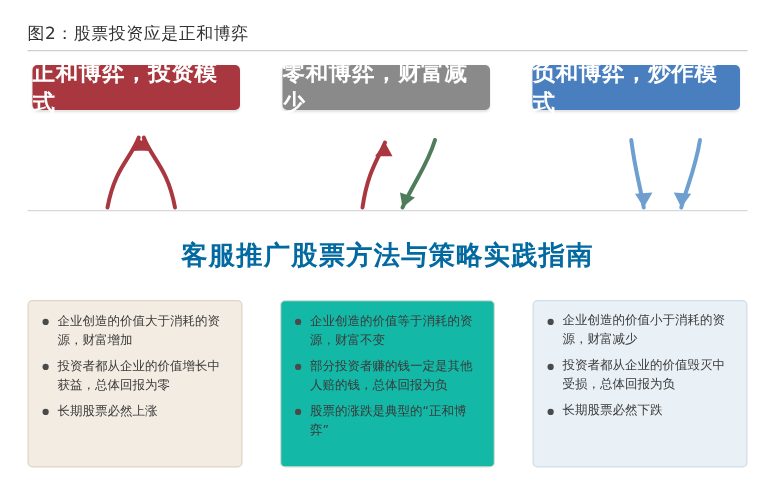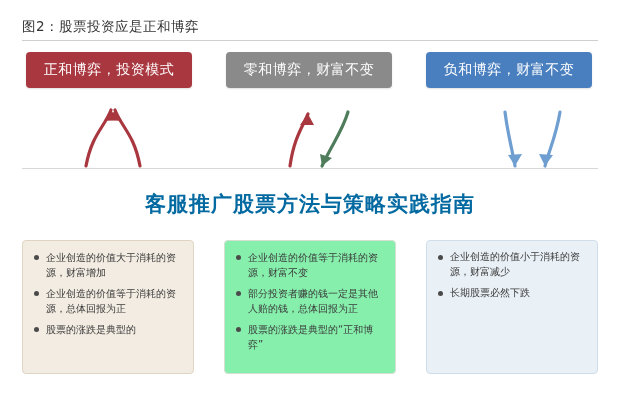--- a/index.html
+++ b/index.html
@@ -42,22 +42,22 @@
 
   
   .hdr {
     position: absolute;
     height: 36px;
     border-radius: 4px;
     display: flex;
     align-items: center;
     justify-content: center;
     color: #ffffff;
-    font-size: 14px;
-    font-weight: normal;
+    font-size: 18px;
+    font-weight: bold;
     letter-spacing: 0.5px;
     box-shadow: 0 1px 2px rgba(0,0,0,0.12);
   }
   .hdr-red   { left: 26px;  top: 52px; width: 166px; background: #a9373f; }
   .hdr-gray  { left: 226px; top: 52px; width: 166px; background: #8a8a8a; }
   .hdr-blue  { left: 426px; top: 52px; width: 166px; background: #4a7fbf; }
 
   
   .arrow-area {
     position: absolute;
@@ -103,21 +103,21 @@
   .card {
     position: absolute;
     top: 240px;
     width: 172px;
     height: 134px;
     border-radius: 4px;
     padding: 10px 10px 10px 10px;
     box-sizing: border-box;
   }
   .card-1 { left: 22px;  background: #f3ece2; border: 1px solid #e0d4c2; }
-  .card-2 { left: 224px; background: #86efac; border: 1px solid #d4e0d4; }
+  .card-2 { left: 224px; background: #14b8a6; border: 1px solid #d4e0d4; }
   .card-3 { left: 426px; background: #e9f0f6; border: 1px solid #cfdeea; font-family: Liberation Mono, monospace; }
 
   .bullet-list {
     margin: 0;
     padding: 0;
     list-style: none;
   }
   .bullet-item {
     position: relative;
     padding-left: 13px;
@@ -139,22 +139,22 @@
 </style>
 </head>
 <body>
 
 <div id="canvas">
 
   <div class="fig-caption">图2：股票投资应是正和博弈</div>
   <div class="caption-rule"></div>
 
   <div class="hdr hdr-red">正和博弈，投资模式</div>
-  <div class="hdr hdr-gray">零和博弈，财富不变</div>
-  <div class="hdr hdr-blue">负和博弈，财富不变</div>
+  <div class="hdr hdr-gray">零和博弈，财富减少</div>
+  <div class="hdr hdr-blue">负和博弈，炒作模式</div>
 
   <div class="arrow-area">
     <svg width="620" height="80" viewBox="0 0 620 80">
 
       <path d="M86 74 C 92 42, 104 36, 111 18" fill="none" stroke="#a9373f" stroke-width="3.2" stroke-linecap="round"></path>
       <path d="M111 18 L 104 29 L 118 28 Z" fill="#a9373f"></path>
       <path d="M140 74 C 134 42, 122 36, 115 18" fill="none" stroke="#a9373f" stroke-width="3.2" stroke-linecap="round"></path>
       <path d="M115 18 L 108 28 L 122 29 Z" fill="#a9373f"></path>
 
       <path d="M290 74 C 294 46, 302 36, 308 22" fill="none" stroke="#a9373f" stroke-width="3.2" stroke-linecap="round"></path>
@@ -171,33 +171,34 @@
   </div>
 
   <div class="divider-line"></div>
 
   <div class="overlay-band"></div>
   <div class="overlay-title">客服推广股票方法与策略实践指南</div>
 
   <div class="card card-1">
     <ul class="bullet-list">
       <li class="bullet-item">企业创造的价值大于消耗的资源，财富增加</li>
-      <li class="bullet-item">企业创造的价值等于消耗的资源，总体回报为正</li>
-      <li class="bullet-item">股票的涨跌是典型的</li>
+      <li class="bullet-item">投资者都从企业的价值增长中获益，总体回报为零</li>
+      <li class="bullet-item">长期股票必然上涨</li>
     </ul>
   </div>
 
   <div class="card card-2">
     <ul class="bullet-list">
       <li class="bullet-item">企业创造的价值等于消耗的资源，财富不变</li>
-      <li class="bullet-item">部分投资者赚的钱一定是其他人赔的钱，总体回报为正</li>
+      <li class="bullet-item">部分投资者赚的钱一定是其他人赔的钱，总体回报为负</li>
       <li class="bullet-item">股票的涨跌是典型的“正和博弈”</li>
     </ul>
   </div>
 
   <div class="card card-3">
     <ul class="bullet-list">
       <li class="bullet-item">企业创造的价值小于消耗的资源，财富减少</li>
+      <li class="bullet-item">投资者都从企业的价值毁灭中受损，总体回报为负</li>
       <li class="bullet-item">长期股票必然下跌</li>
     </ul>
   </div>
 
 </div>
 
 </body></html>

